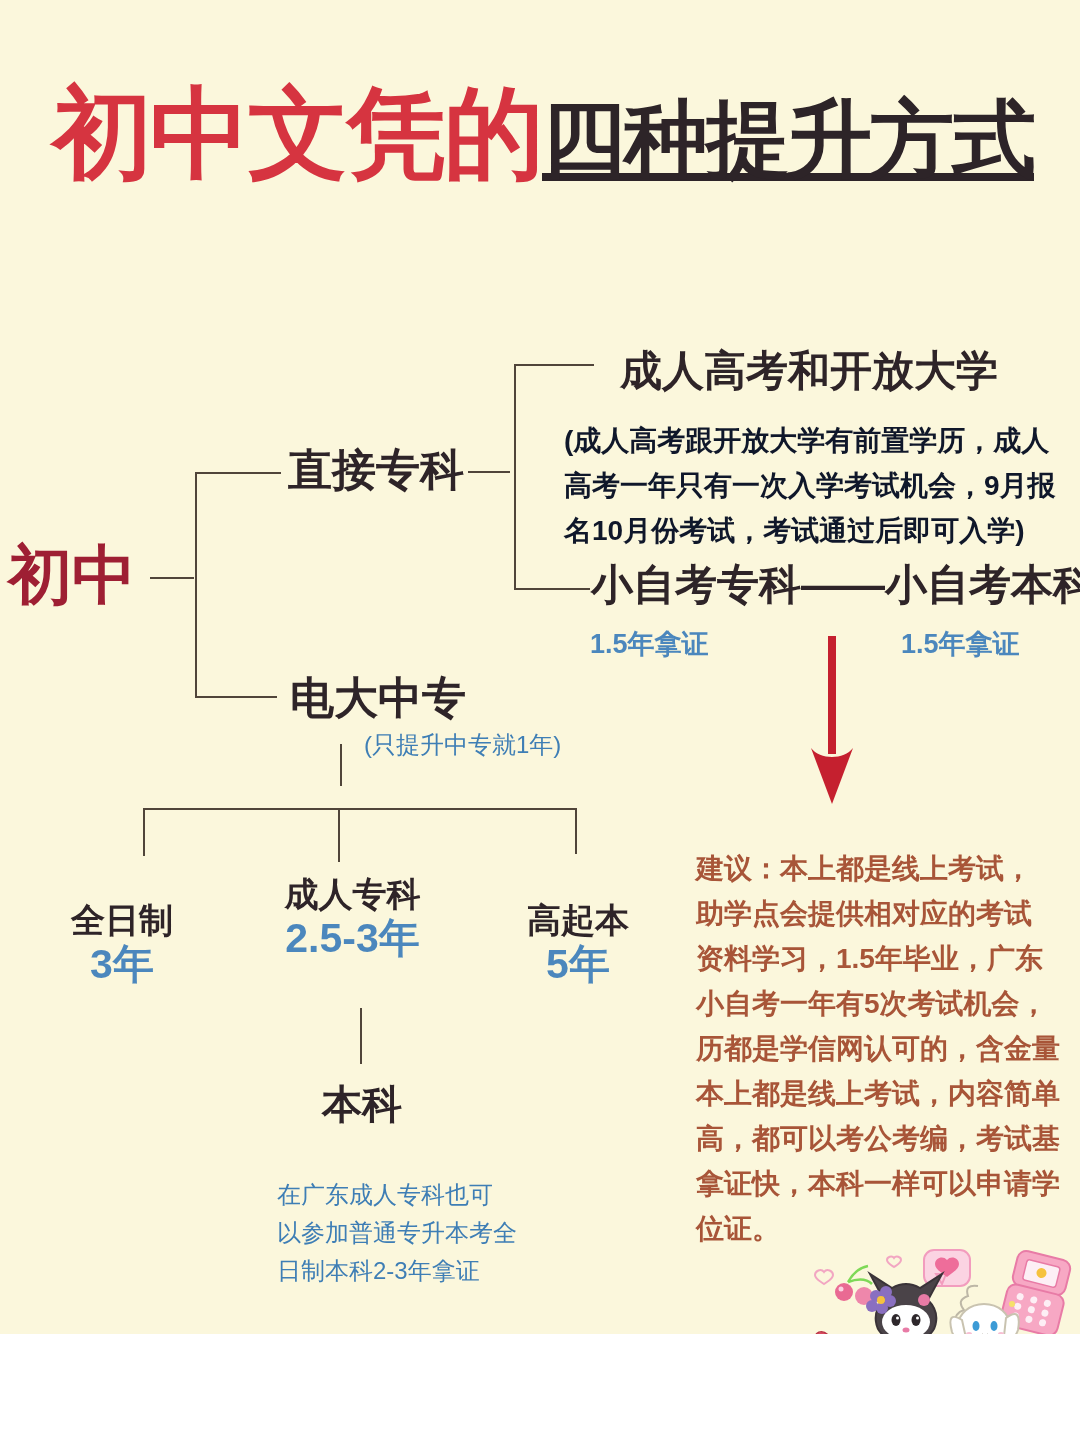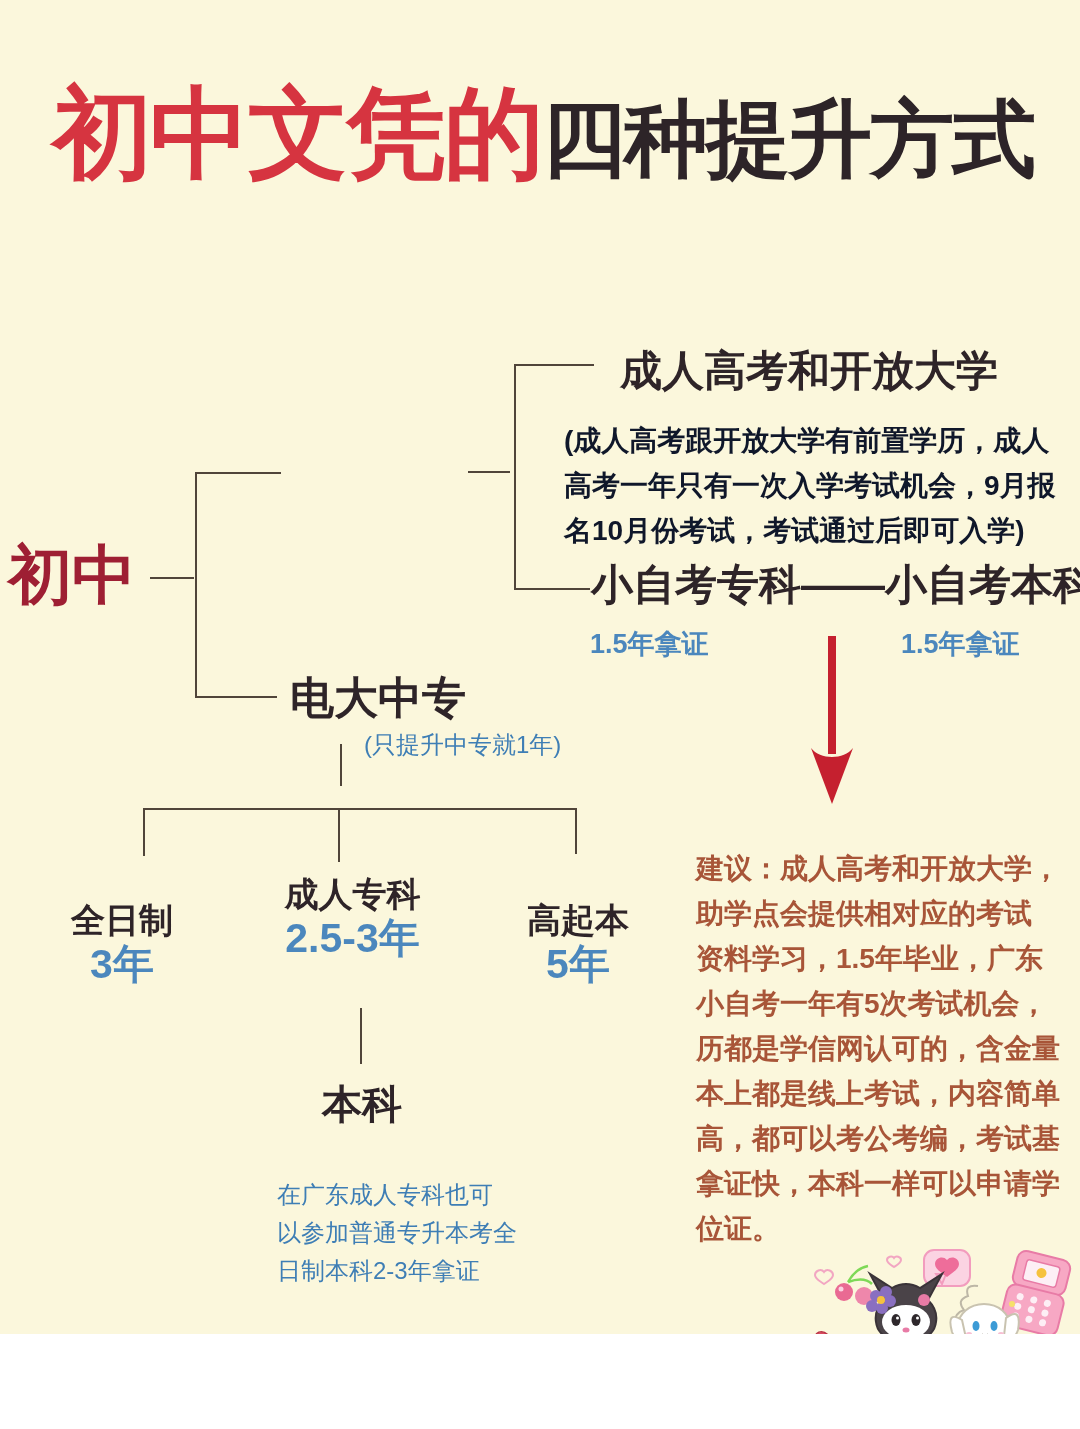--- a/index.html
+++ b/index.html
@@ -6,21 +6,21 @@
   .canvas{
     position:relative;width:1080px;height:1334px;
     background:#FBF7DC;overflow:hidden;
     font-family:"Liberation Sans",sans-serif;
   }
   .t{position:absolute;white-space:nowrap;line-height:1.1;}
   .ln{position:absolute;background:#50453A;}
   
   .title{left:52px;top:78px;display:flex;align-items:baseline;}
   .title .hl{font-size:100px;font-weight:bold;color:#D63440;letter-spacing:-2px;}
-  .title .rest{font-size:84px;font-weight:bold;color:#2D2428;letter-spacing:-2px;}
+  .title .rest{font-size:84px;font-weight:bold;color:#2D2428;letter-spacing:-2px;text-decoration:underline;}
   
   .root{left:8px;top:540px;font-size:64px;font-weight:bold;color:#9E1F33;}
   .node-lg{font-size:44px;font-weight:bold;color:#2E2428;}
   .node-md{font-size:42px;font-weight:bold;color:#2E2428;}
   .note{font-size:28px;line-height:45px;color:#0f172a;font-weight:bold;}
   .note2{font-size:24px;line-height:38px;color:#3E7EB5;font-weight:normal;}
   .dur-sm{font-size:27px;font-weight:bold;color:#4B87BD;}
   .cell{position:absolute;text-align:center;}
   .cell .lab{font-size:34px;font-weight:bold;color:#2E2428;line-height:44px;}
   .cell .dd{font-size:41px;font-weight:bold;color:#4B87BD;line-height:44px;}
@@ -40,20 +40,21 @@
       <span class="rest">四种提升方式</span>
   </div>
 
   <div class="t root">初中</div>
 
   <div class="ln" style="left:150px;top:577px;width:44px;height:2px;"></div>
   <div class="ln" style="left:195px;top:472px;width:2px;height:226px;"></div>
   <div class="ln" style="left:195px;top:472px;width:86px;height:2px;"></div>
   <div class="ln" style="left:195px;top:696px;width:82px;height:2px;"></div>
 
+  <div class="t node-lg" style="left:288px;top:446px;">直接专科</div>
   <div class="ln" style="left:468px;top:471px;width:42px;height:2px;"></div>
   <div class="ln" style="left:514px;top:364px;width:2px;height:226px;"></div>
   <div class="ln" style="left:514px;top:364px;width:80px;height:2px;"></div>
   <div class="ln" style="left:514px;top:588px;width:76px;height:2px;"></div>
 
   <div class="t node-md" style="left:620px;top:348px;">成人高考和开放大学</div>
   <div class="t" style="left:564px;top:418px;">
     <div class="note">(成人高考跟开放大学有前置学历，成人</div>
     <div class="note">高考一年只有一次入学考试机会，9月报</div>
     <div class="note">名10月份考试，考试通过后即可入学)</div>
@@ -92,21 +93,21 @@
 
   <div class="ln" style="left:360px;top:1008px;width:2px;height:56px;"></div>
   <div class="t" style="left:322px;top:1082px;font-size:40px;font-weight:bold;color:#2E2428;">本科</div>
   <div class="t" style="left:277px;top:1176px;">
     <div class="note2">在广东成人专科也可</div>
     <div class="note2">以参加普通专升本考全</div>
     <div class="note2">日制本科2-3年拿证</div>
   </div>
 
   <div class="advice">
-    <div>建议：成人高考和开放大学，</div>
+    <div>建议：本上都是线上考试，</div>
     <div>助学点会提供相对应的考试</div>
     <div>资料学习，1.5年毕业，广东</div>
     <div>小自考一年有5次考试机会，</div>
     <div>历都是学信网认可的，含金量</div>
     <div>本上都是线上考试，内容简单</div>
     <div>高，都可以考公考编，考试基</div>
     <div>拿证快，本科一样可以申请学</div>
     <div>位证。</div>
   </div>
 

